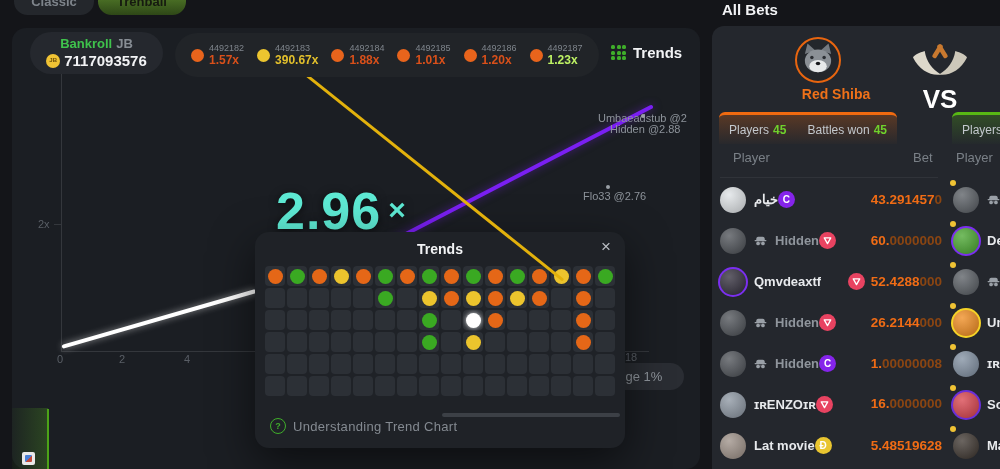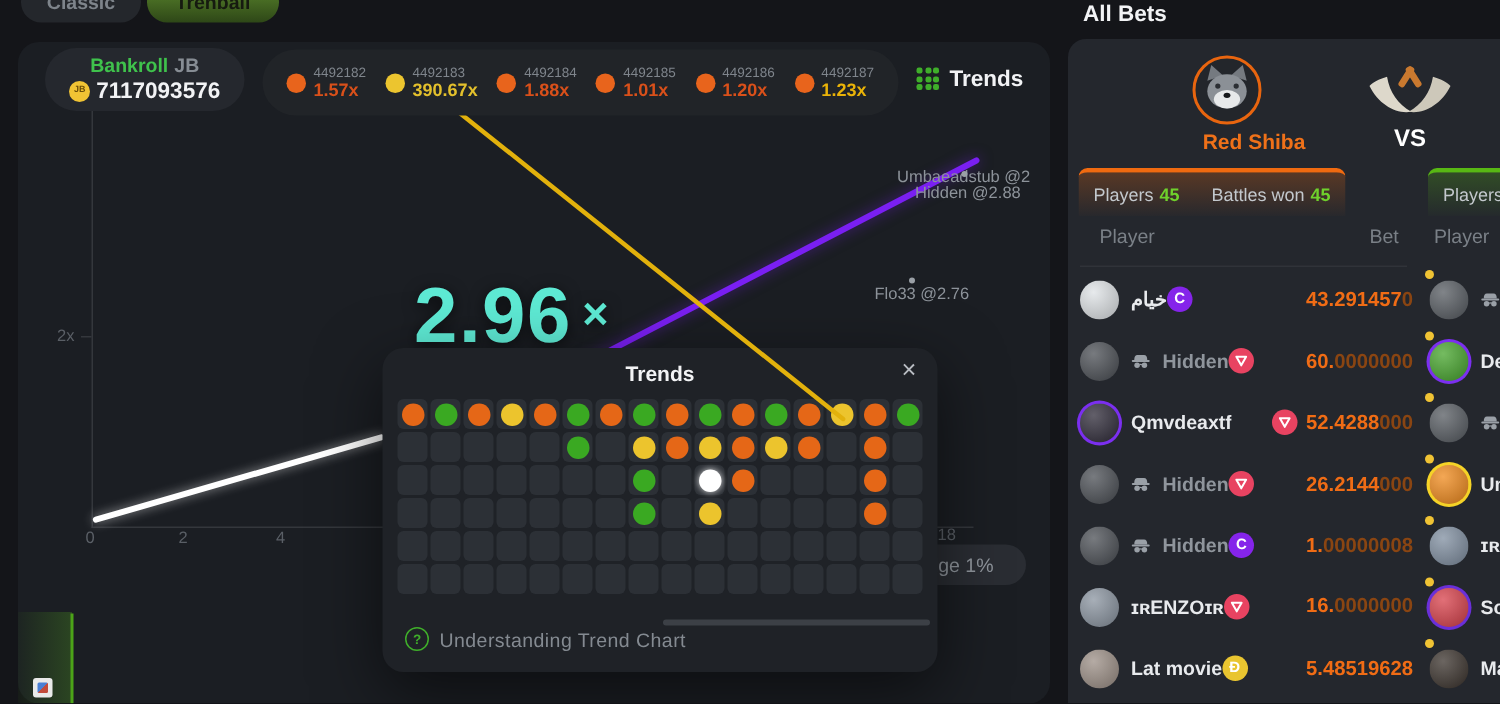--- a/index.html
+++ b/index.html
@@ -60,21 +60,21 @@
   .modal-footer{position:absolute;left:15px;top:186px;display:flex;align-items:center;gap:7px;cursor:pointer;}
   .help-icon{width:14px;height:14px;border-radius:50%;border:1.5px solid #3fae2a;color:#3fae2a;font-size:9px;font-weight:bold;
              display:flex;align-items:center;justify-content:center;}
   .modal-footer span.txt{color:#848a91;font-size:13px;letter-spacing:.3px;}
   
   .allbets-title{position:absolute;left:722px;top:1px;color:#f2f3f5;font-size:15px;font-weight:bold;z-index:4;}
   .bets-card{position:absolute;left:712px;top:26px;width:288px;height:443px;background:#24272d;border-radius:12px 0 0 0;z-index:4;}
   .team-avatar{position:absolute;left:83px;top:11px;width:42px;height:42px;border-radius:50%;border:2px solid #e8650f;background:#23262b;overflow:hidden;}
   .team-name{position:absolute;left:44px;top:60px;width:160px;text-align:center;color:#ef7119;font-size:14px;font-weight:bold;}
   .swords{position:absolute;left:198px;top:17px;width:60px;height:36px;}
-  .vs{position:absolute;left:198px;top:58px;width:60px;text-align:center;color:#fff;font-size:16px;font-weight:800;}
+  .vs{position:absolute;left:198px;top:58px;width:60px;text-align:center;color:#fff;font-size:26px;font-weight:800;}
   .team-tab{position:absolute;top:86px;height:32px;border-radius:6px 6px 0 0;display:flex;align-items:center;justify-content:space-between;
             padding:0 10px;box-sizing:border-box;font-size:12px;}
   .tab-orange{left:7px;width:178px;border-top:3px solid #f06a10;background:linear-gradient(180deg,rgba(240,106,16,.26),rgba(240,106,16,.02));}
   .tab-green{left:240px;width:140px;border-top:3px solid #58b814;background:linear-gradient(180deg,rgba(88,184,20,.26),rgba(88,184,20,.02));}
   .team-tab .lbl{color:#c3c8cd;} .team-tab .val{color:#6fd12c;font-weight:bold;margin-left:4px;}
   .col-headers{position:absolute;top:124px;left:0;width:100%;color:#7a8087;font-size:13px;}
   .divider{position:absolute;left:8px;top:151px;width:218px;height:1px;background:rgba(255,255,255,.06);}
   .bets-left{position:absolute;left:8px;top:153px;width:222px;}
   .bets-right{position:absolute;left:236px;top:153px;width:100px;}
   .bet-row{height:41px;display:flex;align-items:center;position:relative;}
@@ -142,21 +142,21 @@
         <div class="res-dot" style="background: rgb(232, 100, 28);"></div>
         <div>
           <div class="res-id">4492186</div>
           <div class="res-mult" style="color: rgb(217, 80, 26);">1.20x</div>
         </div>
       </div>
       <div class="res-item">
         <div class="res-dot" style="background: rgb(232, 100, 28);"></div>
         <div>
           <div class="res-id">4492187</div>
-          <div class="res-mult" style="color: #eab308;">1.23x</div>
+          <div class="res-mult" style="color: #bef264;">1.23x</div>
         </div>
       </div>
     </div>
 
   <div class="trends-btn">
     <span class="grid-icon">
         <i></i>
         <i></i>
         <i></i>
         <i></i>

